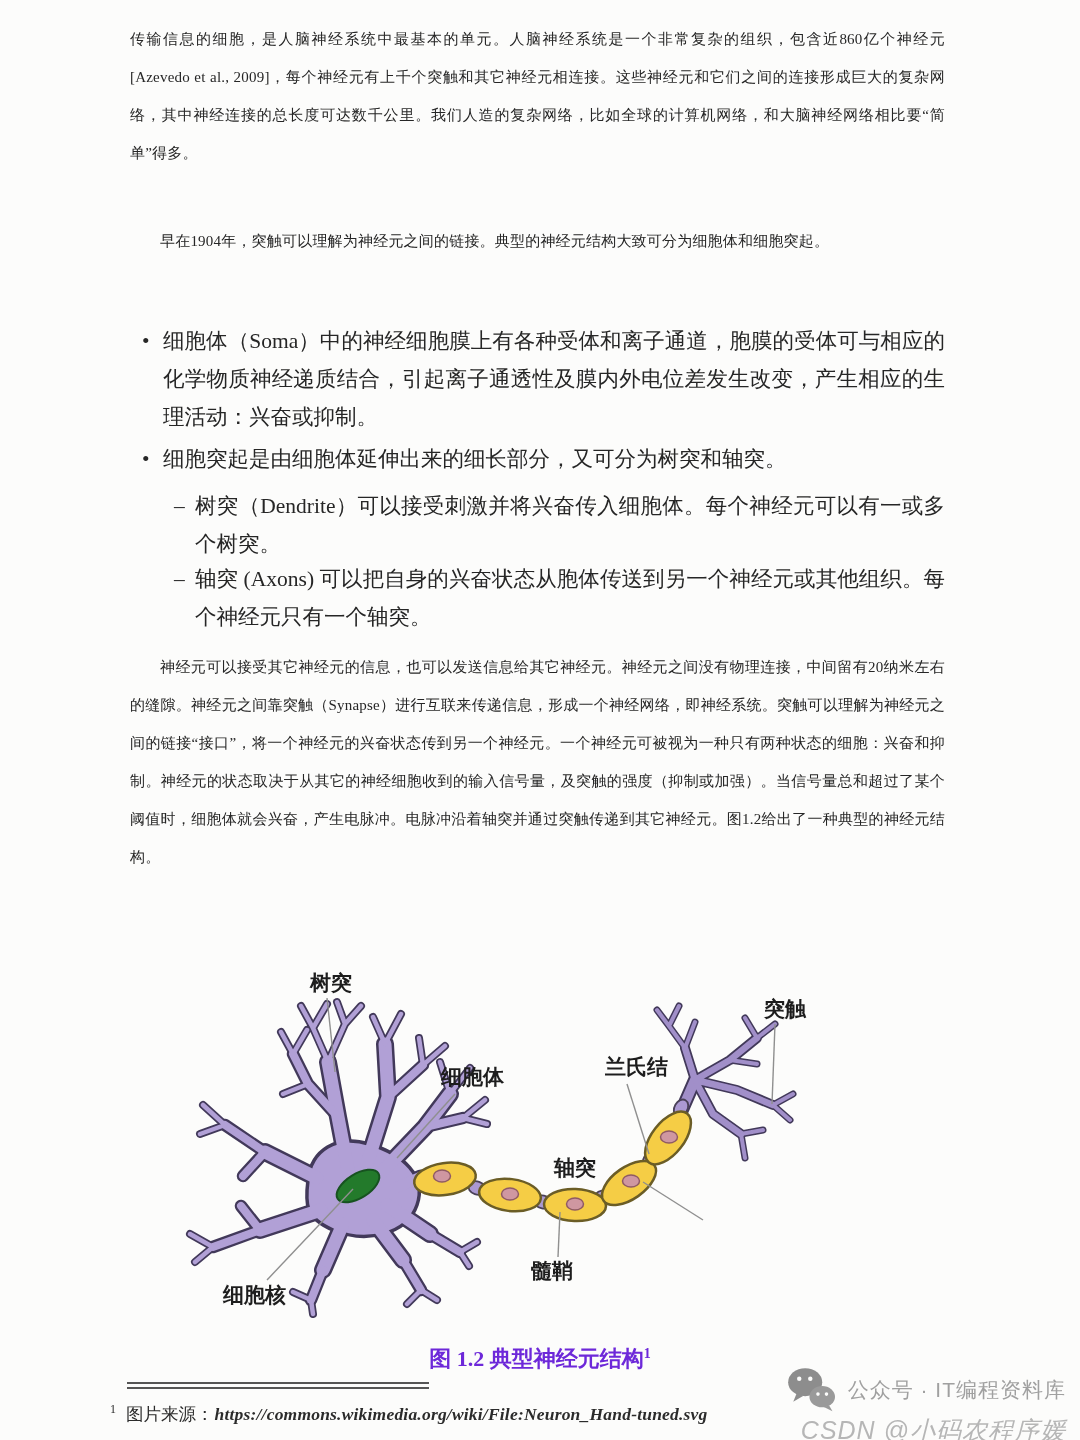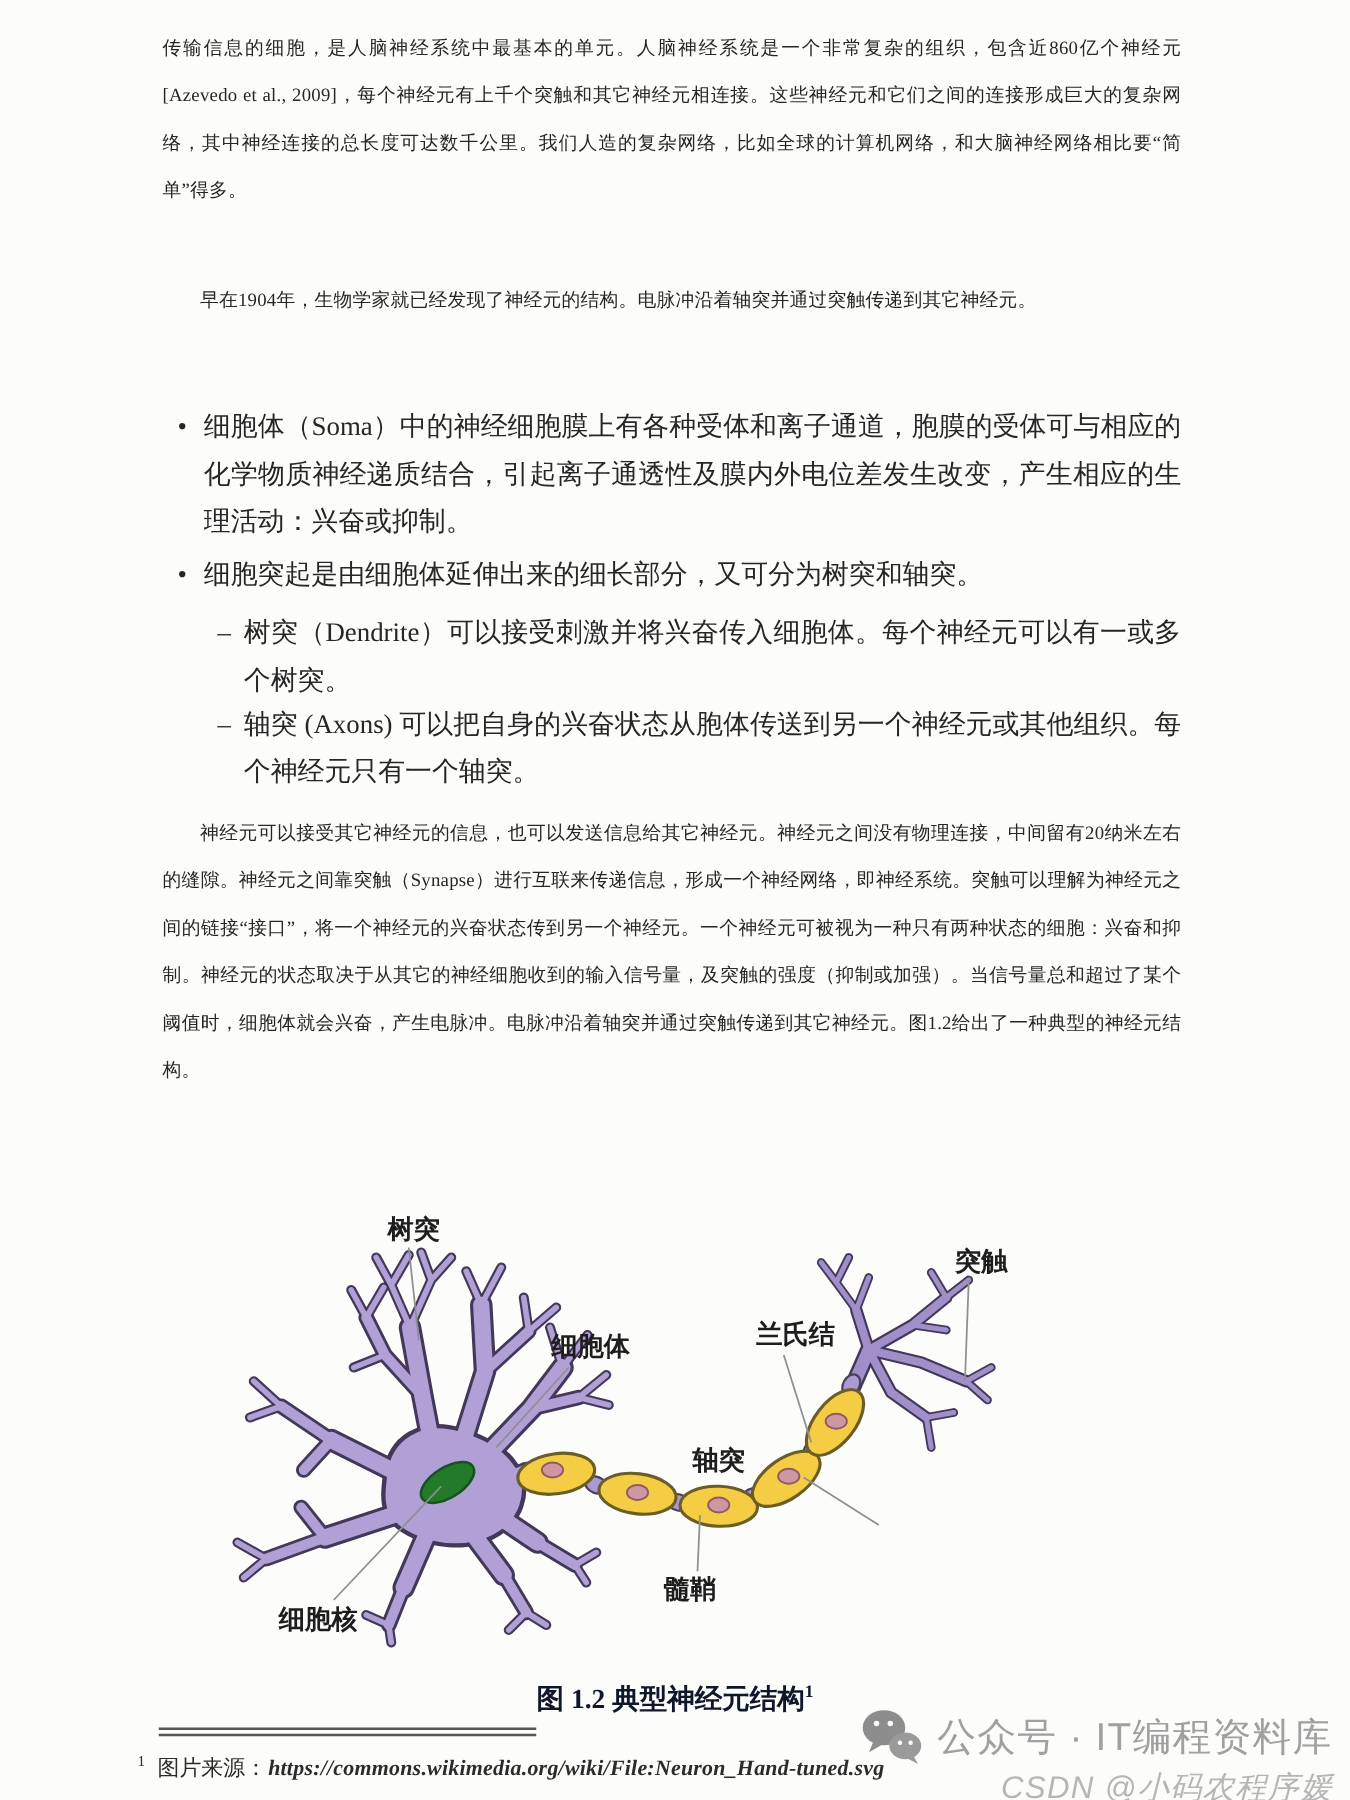--- a/index.html
+++ b/index.html
@@ -9,45 +9,45 @@
         text-align:justify;letter-spacing:.2px;}
   .indent{text-indent:2em;}
   .bullet-row{position:absolute;font-size:21.5px;line-height:38px;}
   .bullet-row .marker{position:absolute;left:0;top:0;}
   .bullet-row .btext{margin-left:21px;text-align:justify;}
   .fig{position:absolute;left:145px;top:962px;width:740px;height:372px;}
   .fig svg{width:100%;height:100%;display:block;}
   .fig text{font-family:"Liberation Sans","DejaVu Sans",sans-serif;font-weight:700;
             font-size:21px;fill:#1d1d1d;}
   .caption{position:absolute;left:0;top:1344px;width:1080px;text-align:center;
-           font-size:22px;font-weight:700;color:#0f172a;}
+           font-size:22px;font-weight:700;color:#6d28d9;}
   .caption sup{font-size:14px;}
   .footrule{position:absolute;left:127px;top:1382px;width:302px;height:8px;}
   .footrule .l1,.footrule .l2{position:absolute;left:0;width:100%;height:2px;background:#555;}
   .footrule .l1{top:0}.footrule .l2{top:5px}
   .footnote{position:absolute;left:110px;top:1396px;width:720px;font-size:17.5px;
             color:#2b2b2b;line-height:26px;}
   .footnote sup{font-size:12px;margin-right:10px;}
   .footnote .fn-label{margin-right:1px;}
   .footnote .fn-url{font-weight:600;letter-spacing:.2px;font-style:italic;}
   .watermark{position:absolute;right:14px;top:1366px;text-align:right;line-height:1;}
   .wm-row1{display:flex;align-items:center;justify-content:flex-end;gap:10px;}
   .wm-row1 .wm-text{font-family:"Liberation Sans","DejaVu Sans",sans-serif;
-                    font-size:31px;color:#a0a0a0;font-weight:500;letter-spacing:1px;}
+                    font-size:21px;color:#a0a0a0;font-weight:500;letter-spacing:1px;}
   .wm-row2{margin-top:6px;font-family:"Liberation Sans","DejaVu Sans",sans-serif;
            font-size:25px;color:#b6b6b6;font-style:italic;letter-spacing:1px;}
   .wm-icon{width:52px;height:46px;flex:0 0 auto;}
 </style>
 </head>
 <body>
 
 <div class="page">
 
   <div class="para" style="top:20px;">传输信息的细胞，是人脑神经系统中最基本的单元。人脑神经系统是一个非常复杂的组织，包含近860亿个神经元 [Azevedo et al., 2009]，每个神经元有上千个突触和其它神经元相连接。这些神经元和它们之间的连接形成巨大的复杂网络，其中神经连接的总长度可达数千公里。我们人造的复杂网络，比如全球的计算机网络，和大脑神经网络相比要“简单”得多。</div>
-  <div class="para indent" style="top:222px;">早在1904年，生物学家就已经发现了神经元的结构。电脉冲沿着轴突并通过突触传递到其它神经元。</div>
+  <div class="para indent" style="top:222px;">早在1904年，突触可以理解为神经元之间的链接。典型的神经元结构大致可分为细胞体和细胞突起。</div>
 
   <div class="bullet-row" style="left:142px;top:322px;width:803px;">
     <span class="marker">•</span>
     <div class="btext">细胞体（Soma）中的神经细胞膜上有各种受体和离子通道，胞膜的受体可与相应的化学物质神经递质结合，引起离子通透性及膜内外电位差发生改变，产生相应的生理活动：兴奋或抑制。</div>
   </div>
   <div class="bullet-row" style="left:142px;top:440px;width:803px;">
     <span class="marker">•</span>
     <div class="btext">细胞突起是由细胞体延伸出来的细长部分，又可分为树突和轴突。</div>
   </div>
   <div class="bullet-row" style="left:174px;top:487px;width:771px;">

